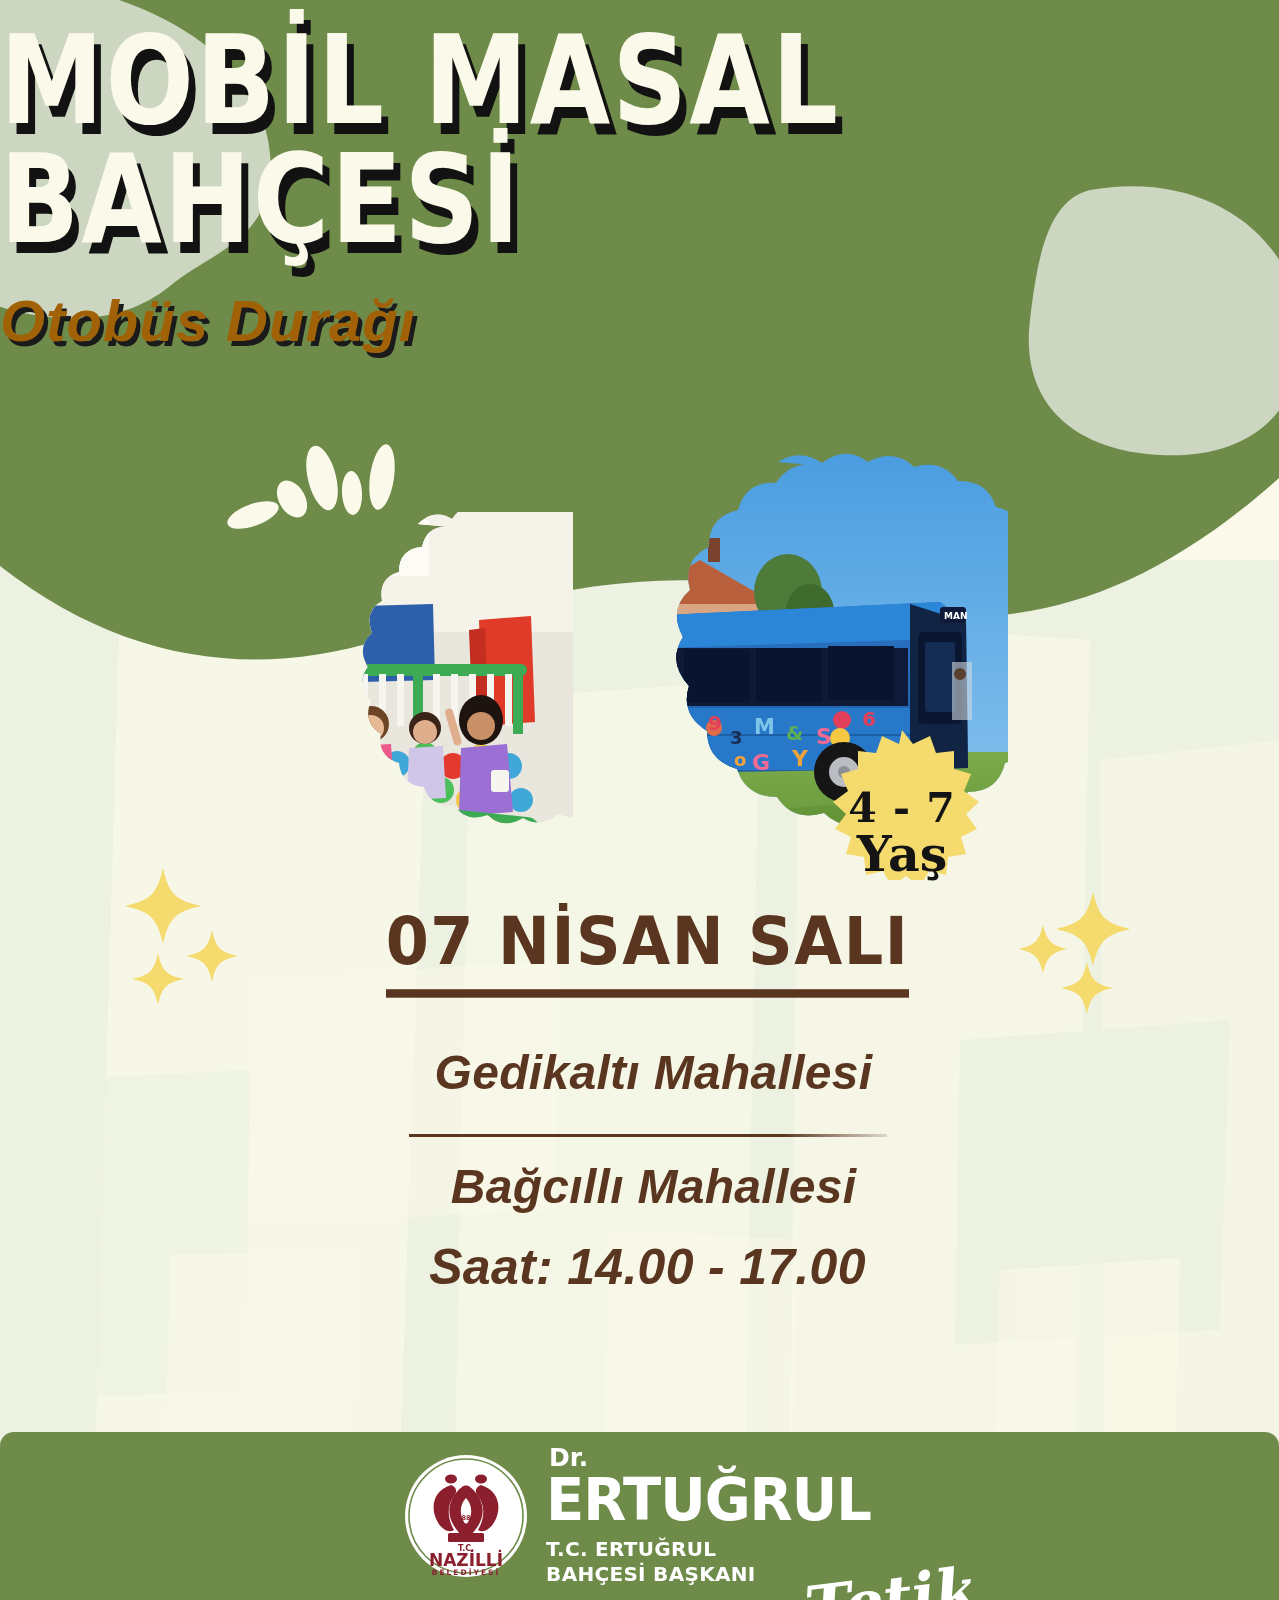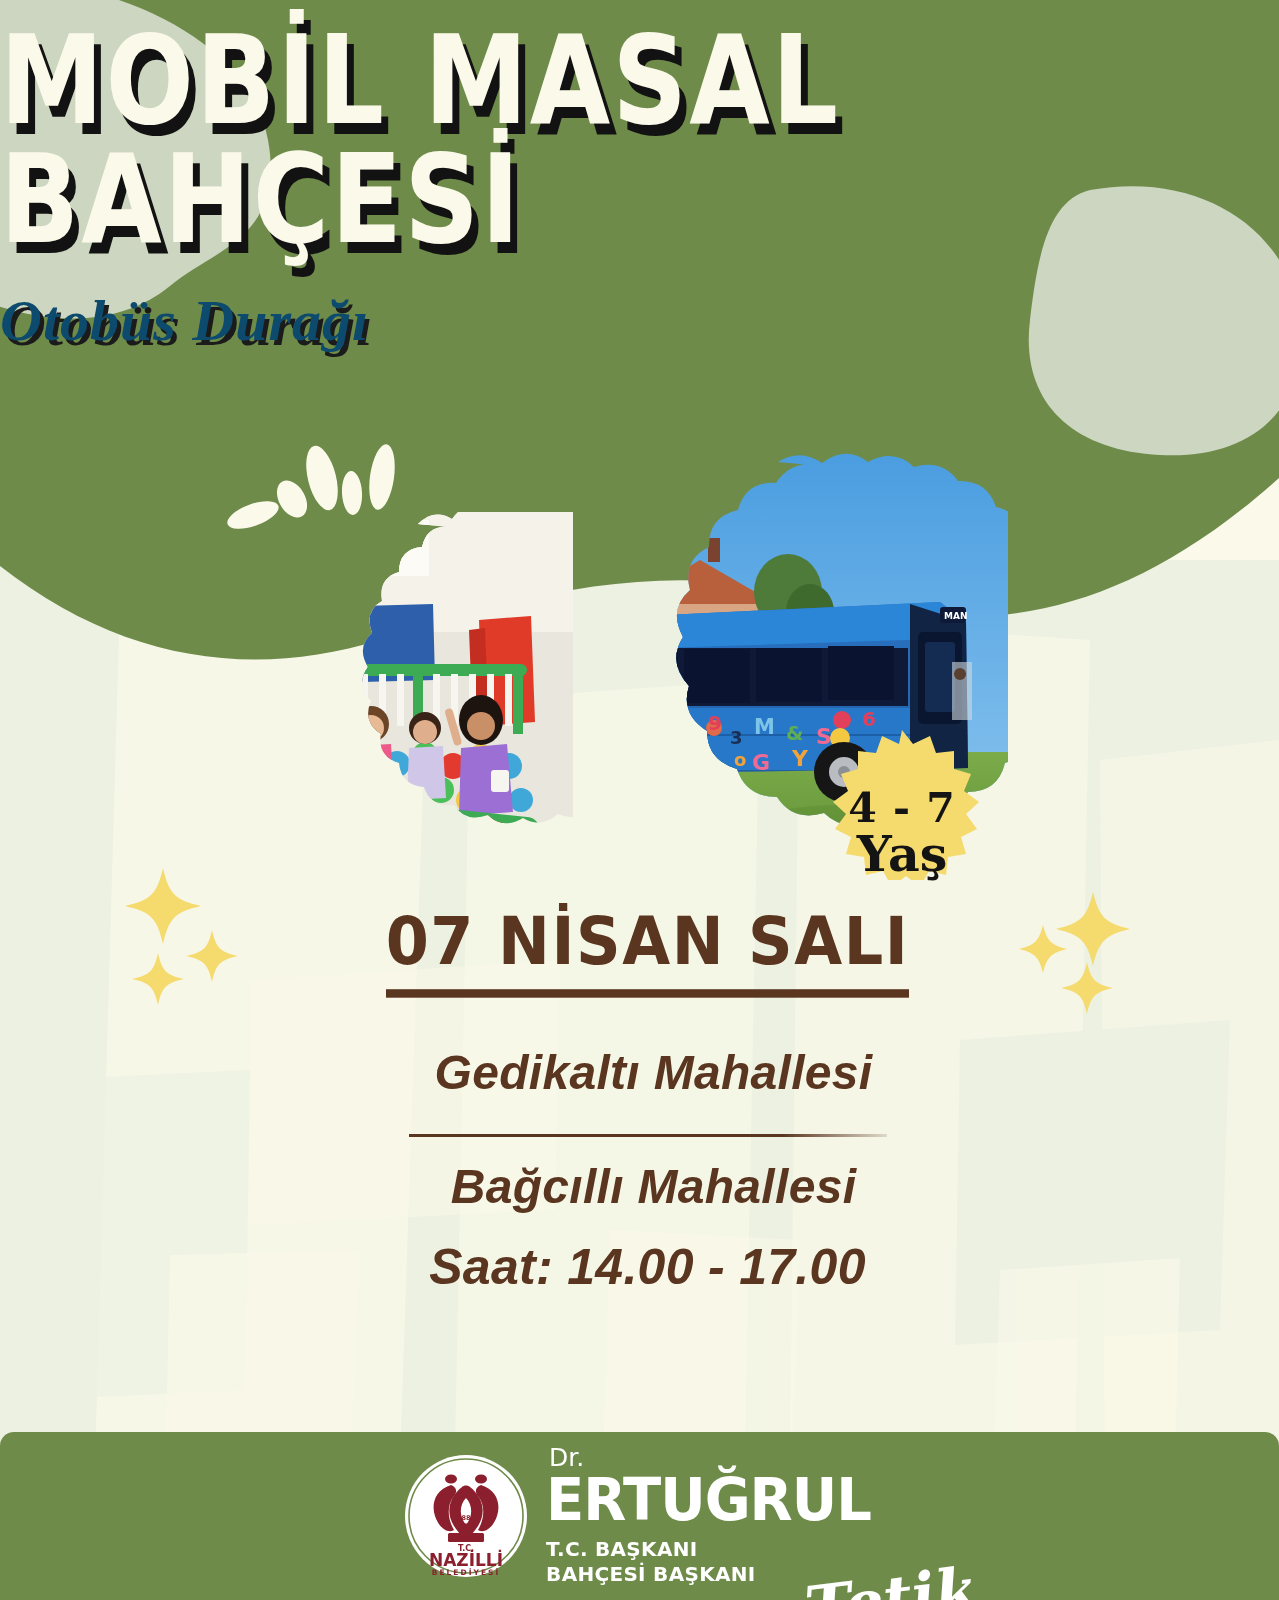--- a/index.html
+++ b/index.html
@@ -33,25 +33,25 @@
     line-height:0.93;
     text-shadow:7px 9px 0 #121212;
     -webkit-text-stroke:0px;
     transform:scaleY(1.18);
     transform-origin:top center;
   }
   #title1 { font-size:104px; }
   #title2 { font-size:104px; margin-top:22px; }
   .subtitle {
     margin-top:48px;
-    font-family:Liberation Serif, serif;
+    font-family:Liberation Sans, sans-serif;
     font-style:italic;
     font-weight:bold;
     font-size:58px;
-    color:#0c4a6e;
+    color:#a16207;
     text-shadow:4px 5px 0 #1b1b1b;
     letter-spacing:1px;
   }
 
   
   .photo-left {
     position:absolute; left:263px; top:512px;
     width:310px; height:330px; z-index:5;
   }
   .photo-right {
@@ -125,21 +125,21 @@
     background:#6e8b4a;
     border-radius:14px 14px 0 0;
     z-index:8;
     display:flex; align-items:center; justify-content:center;
   }
   .footer-inner { display:flex; align-items:center; gap:18px; margin-left:-4px; }
   .logo-circle { width:124px; height:124px; flex:0 0 124px; }
   .sig { position:relative; color:#ffffff; line-height:1; }
   .sig-dr {
     font-family:"DejaVu Sans", sans-serif;
-    font-weight:normal; font-size:25px;
+    font-weight:bold; font-size:25px;
     letter-spacing:0px; margin-bottom:0; margin-left:3px;
   }
   .sig-name {
     font-family:"DejaVu Sans", sans-serif;
     font-weight:bold; font-size:56px;
     letter-spacing:-1px; transform:scaleY(1.06);
     transform-origin:left top;
   }
   .sig-sub {
     font-family:"DejaVu Sans", sans-serif;
@@ -484,21 +484,21 @@
         <text x="62" y="66" text-anchor="middle" font-family="DejaVu Sans, sans-serif" font-size="6.5" font-weight="bold" fill="#8b1f2d">1881</text>
         <text x="62" y="97" text-anchor="middle" font-family="DejaVu Sans, sans-serif" font-size="8" font-weight="bold" fill="#8b1f2d">T.C.</text>
         <text x="62" y="112" text-anchor="middle" font-family="DejaVu Sans, sans-serif" font-size="17" font-weight="bold" fill="#8b1f2d">NAZİLLİ</text>
         <text x="62" y="121" text-anchor="middle" font-family="DejaVu Sans, sans-serif" font-size="7.5" font-weight="bold" letter-spacing="2" fill="#8b1f2d">BELEDİYESİ</text>
       </svg>
 
       <div class="sig">
         <div class="sig-dr">Dr.</div>
         <div class="sig-name">ERTUĞRUL</div>
         <div class="sig-sub">
-          <div>T.C. BAŞKANI</div>
+          <div>T.C. ERTUĞRUL</div>
           <div>BAHÇESİ BAŞKANI</div>
         </div>
         <div class="sig-script">Tetik</div>
       </div>
 
     </div>
   </div>
 
 </div>
 

